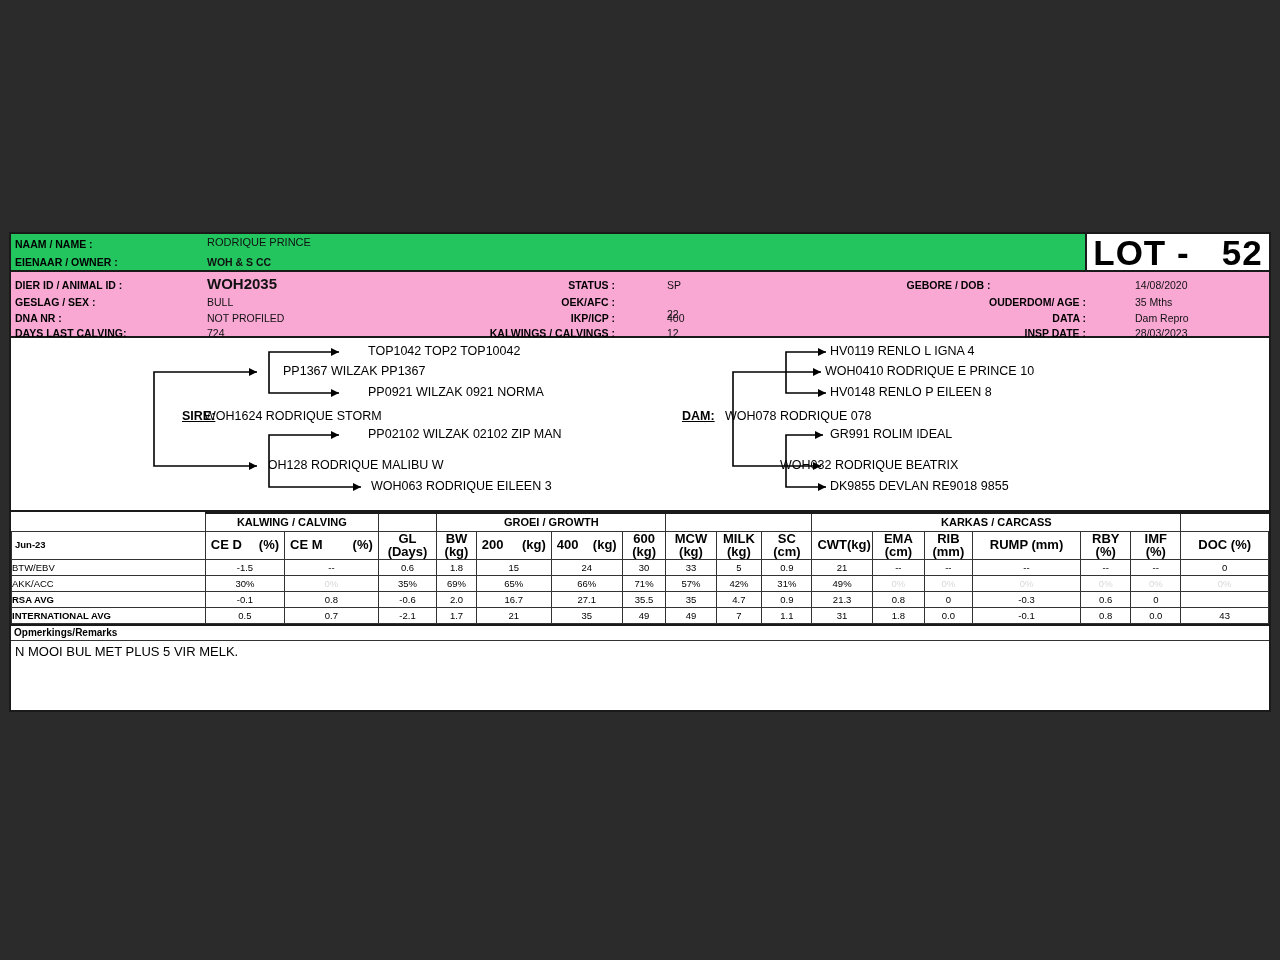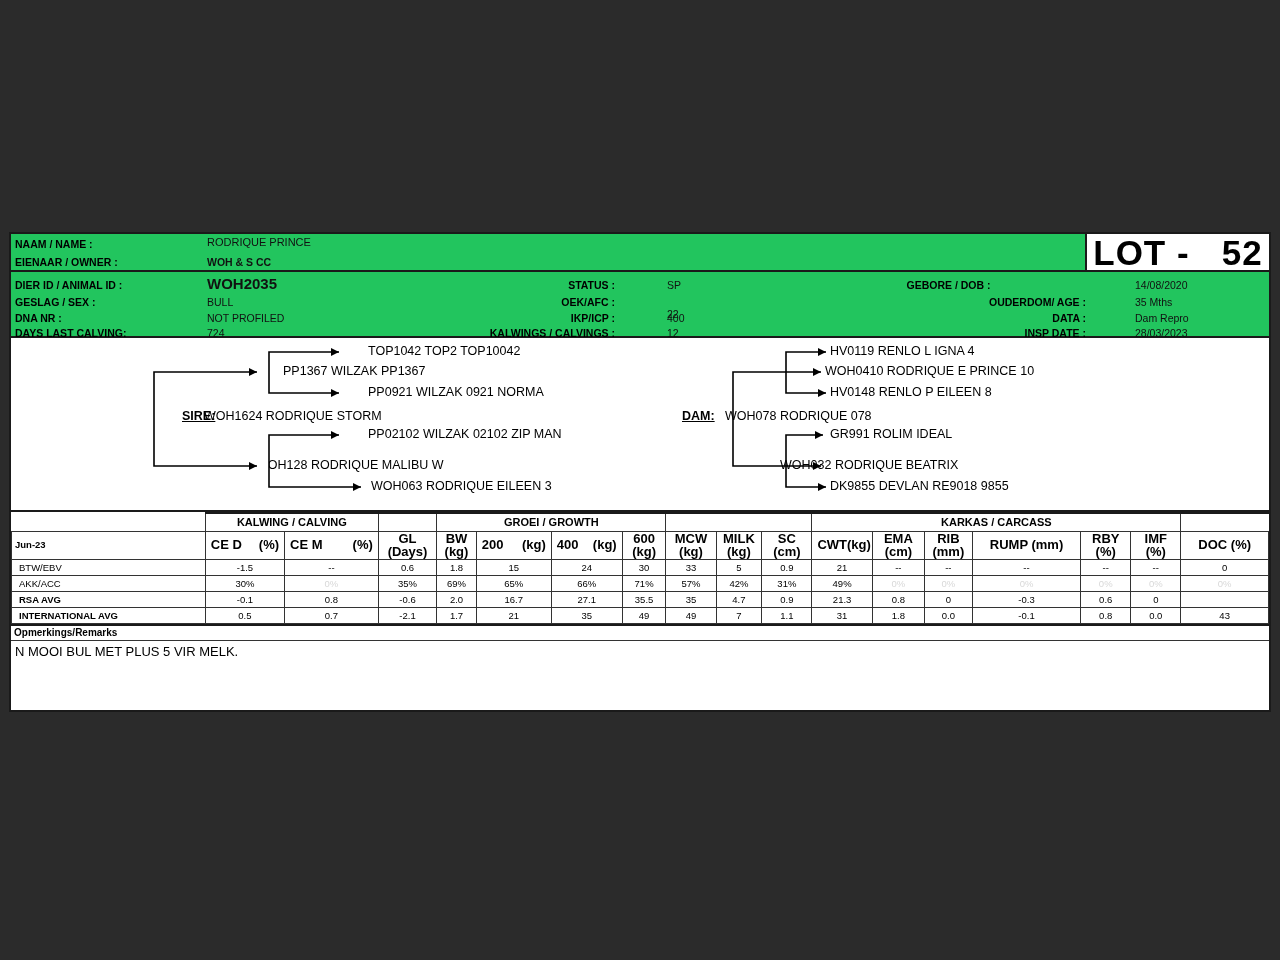--- a/index.html
+++ b/index.html
@@ -26,21 +26,21 @@
   .whiteband{
     display:flex;
     background:#22c55e;
     height:38px;
     border-bottom:2px solid #1a1a1a;
     box-sizing:border-box;
     text-align:right;
   }
   .greyband{
     display:flex;
-    background:#22c55e;
+    background:#f9a8d4;
     height:66px;
     border-bottom:2px solid #1a1a1a;
     box-sizing:border-box;
   }
   .namecol{width:1074px;box-sizing:border-box;position:relative;}
   .lotcol{
     width:184px;
     border-left:2px solid #1a1a1a;
     box-sizing:border-box;
     display:flex;align-items:center;justify-content:center;
@@ -100,21 +100,21 @@
     box-sizing:border-box;
   }
   tr.grp td{
     height:18px;font-weight:bold;font-size:11px;border-top:2px solid #1a1a1a;
   }
   tr.hdr td{
     height:26px;font-weight:bold;font-size:13px;line-height:1.05;
   }
   tr.hdr td.lft{text-align:left;padding-left:3px;font-size:9.5px;}
   tr.data td{height:16px;}
-  tr.data td.lft{text-align:left;padding-left:7px;}
+  tr.data td.lft{text-align:left;padding-left:0;}
   tr.data.bold td.lft{font-weight:bold;}
   tr.data td.faint{color:#d8d8d8;}
   .nb-l{border-left:none !important;}
   .nb-r{border-right:none !important;}
   .nb-t{border-top:none !important;}
   .spl{display:flex;justify-content:space-between;padding:0 5px;}
   
   #rem-head{
     border-top:2px solid #1a1a1a;
     border-bottom:1px solid #333;

